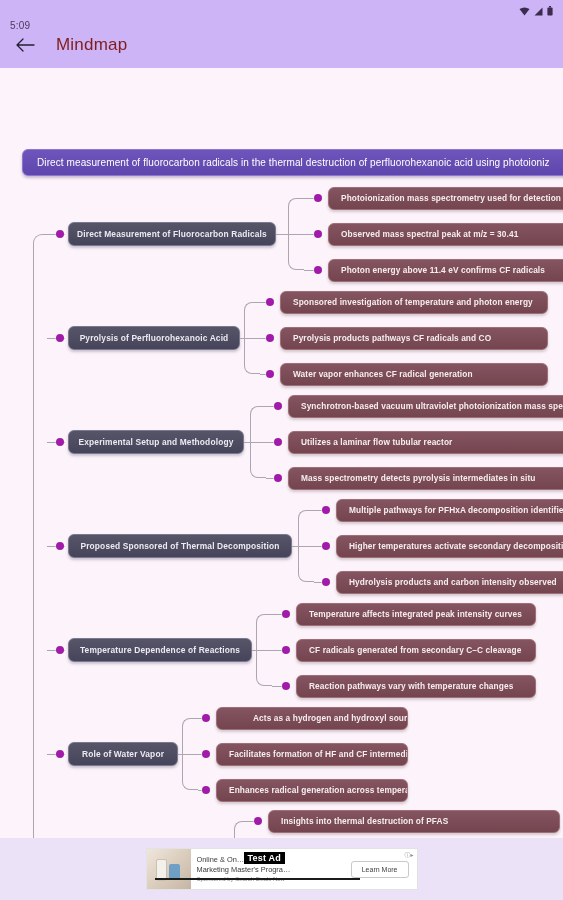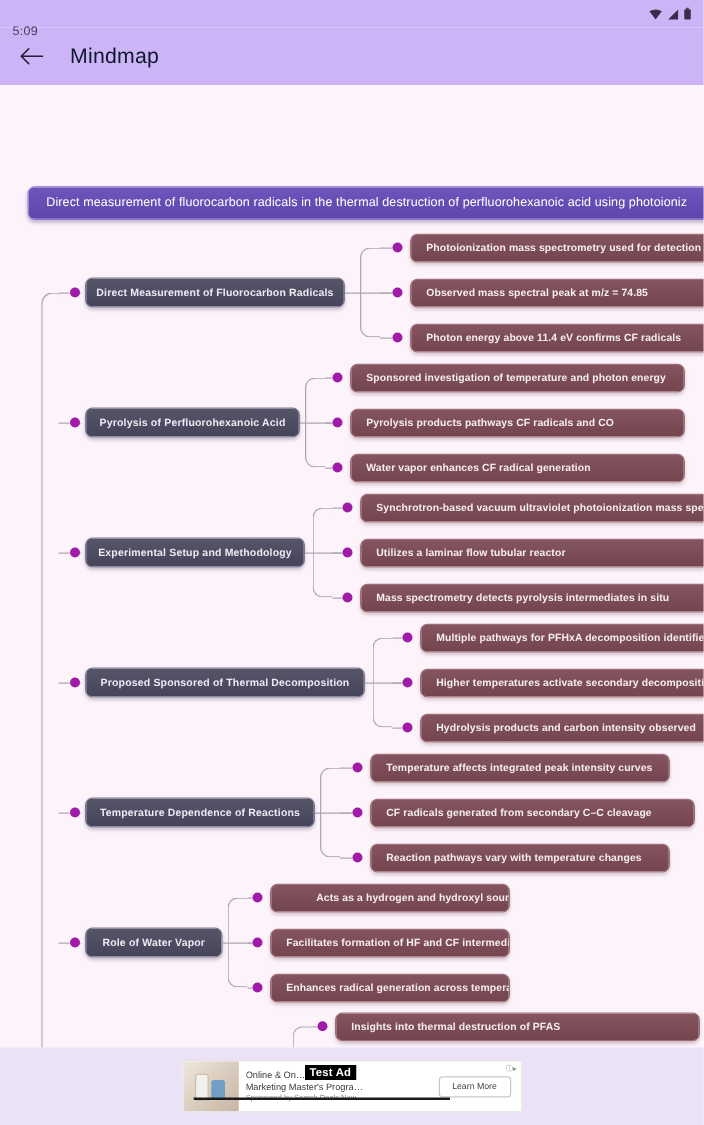--- a/index.html
+++ b/index.html
@@ -37,21 +37,21 @@
     gap: 20px;
   }
   .back-btn {
     width: 22px; height: 22px;
     display: flex; align-items: center; justify-content: center;
     color: #241f32;
     cursor: pointer;
   }
   .app-title {
     font-size: 17px;
-    color: #0f172a;
+    color: #7f1d1d;
     letter-spacing: .2px;
   }
 
   
   .canvas {
     position: relative;
     width: 563px;
     height: 770px;
     background: #fdf4fb;
     overflow: hidden;
@@ -316,21 +316,21 @@
         <div class="bracket" style="left: 288px; top: 130px; height: 72px;"></div>
         <div class="bracket-mid" style="left: 276px; top: 166px; width: 38px;"></div>
         <div class="leaf-stub" style="left: 304px; top: 130px; width: 10px;"></div>
         <div class="dot" style="left: 314px; top: 126px;"></div>
         <div class="leaf-node" style="left: 328px; top: 118.5px; width: 250px;">
           <span>Photoionization mass spectrometry used for detection</span>
         </div>
         <div class="leaf-stub" style="left: 304px; top: 166px; width: 10px;"></div>
         <div class="dot" style="left: 314px; top: 162px;"></div>
         <div class="leaf-node" style="left: 328px; top: 154.5px; width: 250px;">
-          <span>Observed mass spectral peak at m/z = 74.85</span>
+          <span>Observed mass spectral peak at m/z = 30.41</span>
         </div>
         <div class="leaf-stub" style="left: 304px; top: 202px; width: 10px;"></div>
         <div class="dot" style="left: 314px; top: 198px;"></div>
         <div class="leaf-node" style="left: 328px; top: 190.5px; width: 250px;">
           <span>Photon energy above 11.4 eV confirms CF radicals</span>
         </div>
       </div>
       <div class="branch">
         <div class="branch-connector" style="top: 270px;"></div>
         <div class="dot" style="left: 56px; top: 266px;"></div>
@@ -411,21 +411,21 @@
         </div>
         <div class="bracket" style="left: 256px; top: 546px; height: 72px;"></div>
         <div class="bracket-mid" style="left: 252px; top: 582px; width: 30px;"></div>
         <div class="leaf-stub" style="left: 272px; top: 546px; width: 10px;"></div>
         <div class="dot" style="left: 282px; top: 542px;"></div>
         <div class="leaf-node" style="left: 296px; top: 534.5px; width: 240px;">
           <span>Temperature affects integrated peak intensity curves</span>
         </div>
         <div class="leaf-stub" style="left: 272px; top: 582px; width: 10px;"></div>
         <div class="dot" style="left: 282px; top: 578px;"></div>
-        <div class="leaf-node" style="left: 296px; top: 570.5px; width: 260px;">
+        <div class="leaf-node" style="left: 296px; top: 570.5px; width: 240px;">
           <span>CF radicals generated from secondary C–C cleavage</span>
         </div>
         <div class="leaf-stub" style="left: 272px; top: 618px; width: 10px;"></div>
         <div class="dot" style="left: 282px; top: 614px;"></div>
         <div class="leaf-node" style="left: 296px; top: 606.5px; width: 240px;">
           <span>Reaction pathways vary with temperature changes</span>
         </div>
       </div>
       <div class="branch">
         <div class="branch-connector" style="top: 686px;"></div>

